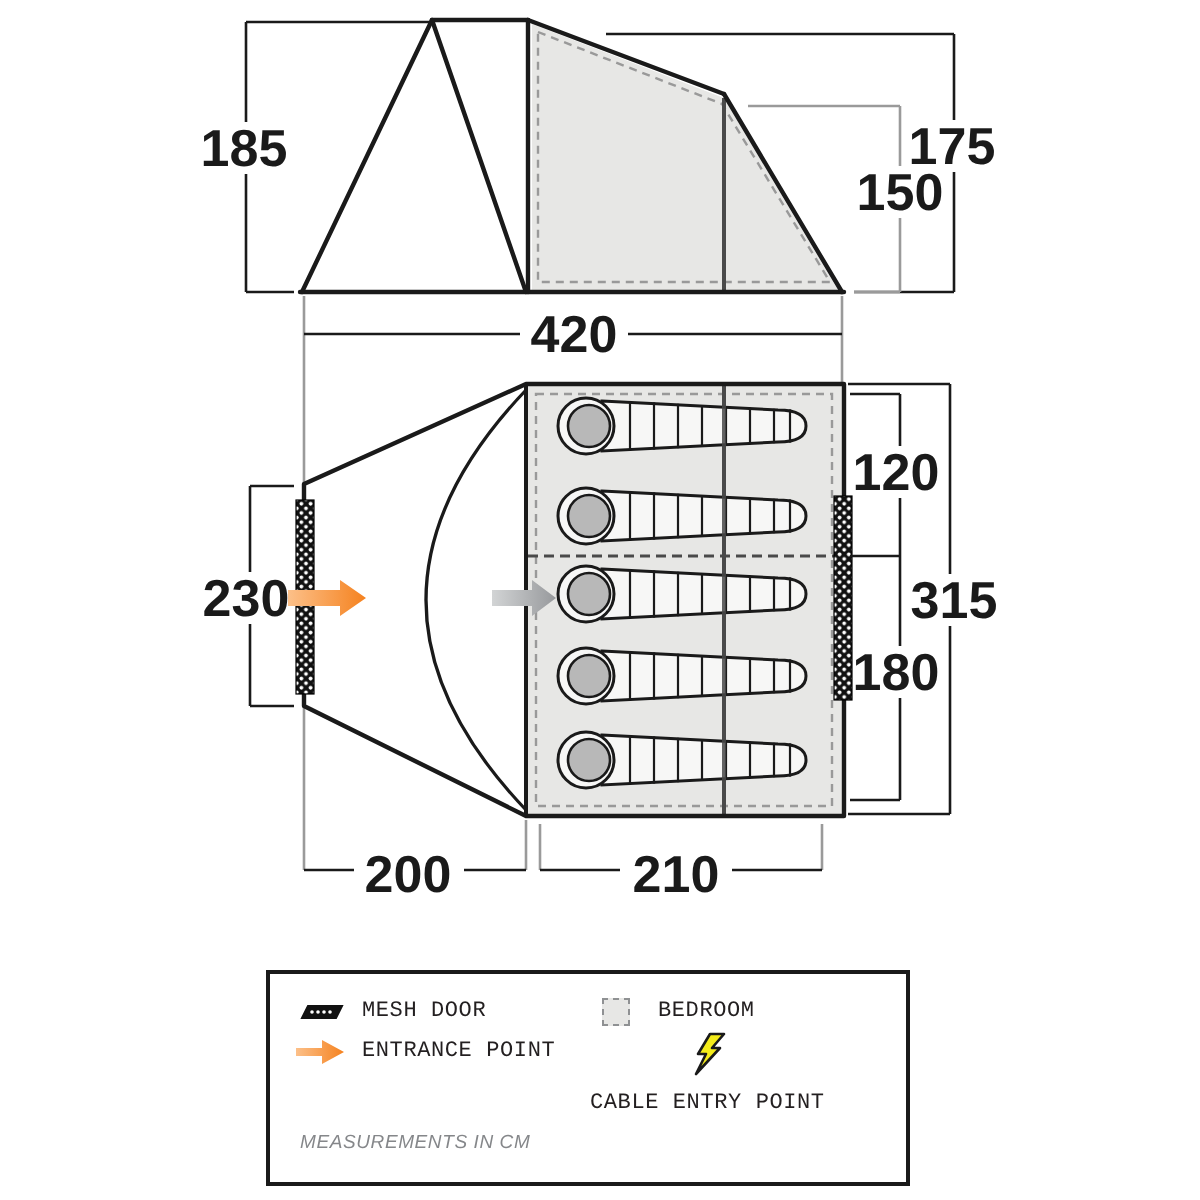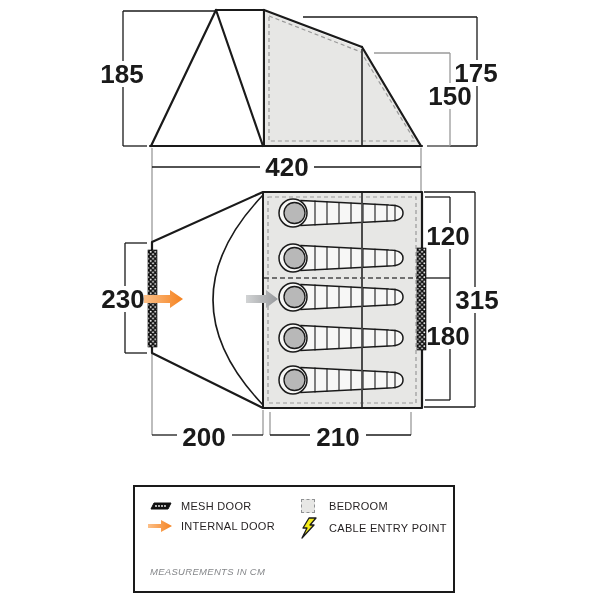--- a/index.html
+++ b/index.html
@@ -5,21 +5,21 @@
   html,body{margin:0;padding:0;background:#fff;}
   #stage{position:relative;width:596px;height:600px;background:#fff;overflow:hidden;
          font-family:"Liberation Sans",sans-serif;}
   svg text{font-family:"Liberation Sans",sans-serif;}
   .dimnum{font-size:26px;font-weight:700;fill:#1a1a1a;}
   .legend{position:absolute;left:133px;top:485px;width:318px;height:104px;
           border:2px solid #1a1a1a;background:#fff;}
   .lrow{display:flex;align-items:center;gap:8px;height:20px;}
   .lcol{position:absolute;top:9px;display:flex;flex-direction:column;}
   .licon{width:26px;display:flex;justify-content:center;align-items:center;}
-  .llabel{font-size:11px;color:#231f20;letter-spacing:.3px;white-space:nowrap;}
+  .llabel{font-size:11px;color:#231f20;letter-spacing:.3px;white-space:nowrap;font-family:Liberation Mono, monospace;}
   .lnote{position:absolute;left:15px;bottom:14px;font-size:9.5px;color:#85878a;letter-spacing:.3px;font-style:italic;}
   .bedroom-swatch{width:12px;height:12px;background:#e7e7e5;border:1.5px dashed #8f9193;}
 </style>
 </head>
 <body>
 
 <div id="stage">
 
 <svg width="600" height="470" viewBox="0 0 600 470">
   <defs>
@@ -197,32 +197,32 @@
         <svg width="26" height="14" viewBox="0 0 26 14">
           <polygon points="1,5 14,5 14,1 25,7 14,13 14,9 1,9" fill="url(#lgO)"></polygon>
           <defs>
                 <linearGradient id="lgO" x1="0" y1="0" x2="1" y2="0">
             <stop offset="0" stop-color="#fcc089"></stop>
             <stop offset="1" stop-color="#f5821f"></stop>
           </linearGradient>
               </defs>
         </svg>
       </span>
-      <span class="llabel">INTERNAL DOOR</span>
+      <span class="llabel">ENTRANCE POINT</span>
     </div>
   </div>
 
   <div class="lcol" style="left:160px;justify-content:center;">
     <div class="lrow">
       <span class="licon">
         <span class="bedroom-swatch"></span>
       </span>
       <span class="llabel">BEDROOM</span>
     </div>
-    <div class="lrow" style="height:24px;">
+    <div class="lrow" style="height:24px;flex-direction:column;">
       <span class="licon">
         <svg width="18" height="22" viewBox="0 0 18 22">
           <path d="M10,1 L17,1 L11,8 L15,8 L3,21 L8,11 L4,11 Z" fill="#f4ec1a" stroke="#1a1a1a" stroke-width="1.3" stroke-linejoin="round"></path>
         </svg>
       </span>
       <span class="llabel">CABLE ENTRY POINT</span>
     </div>
   </div>
 
   <div class="lnote">MEASUREMENTS IN CM</div>

